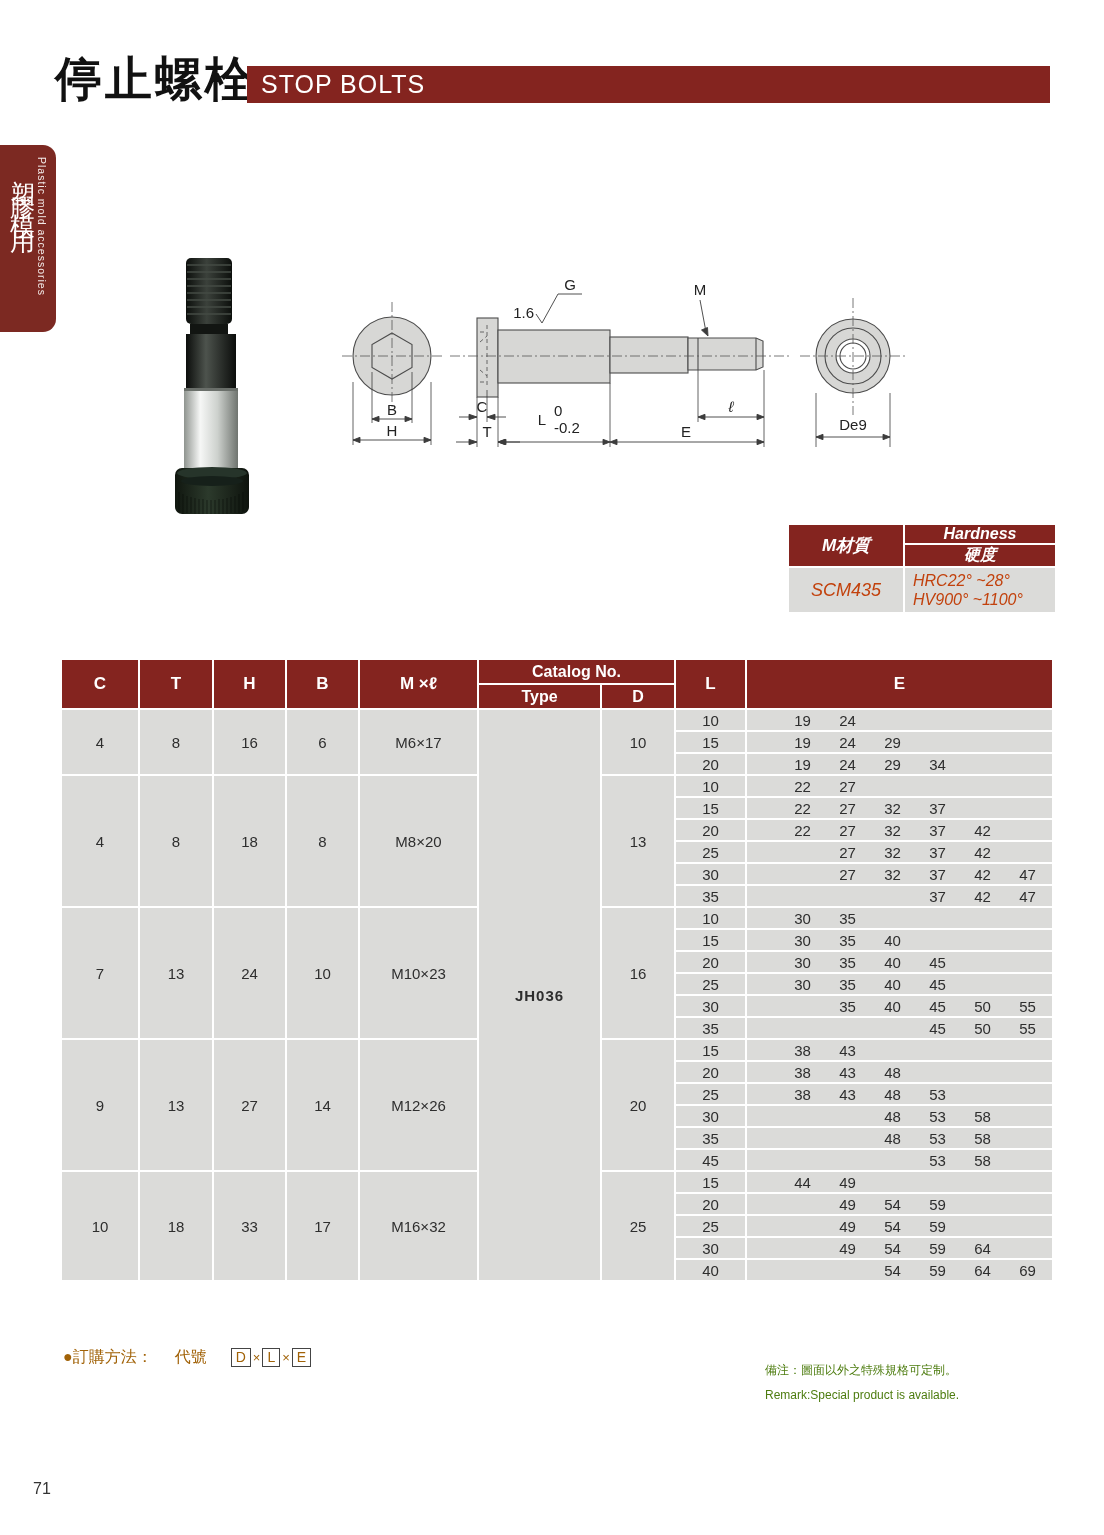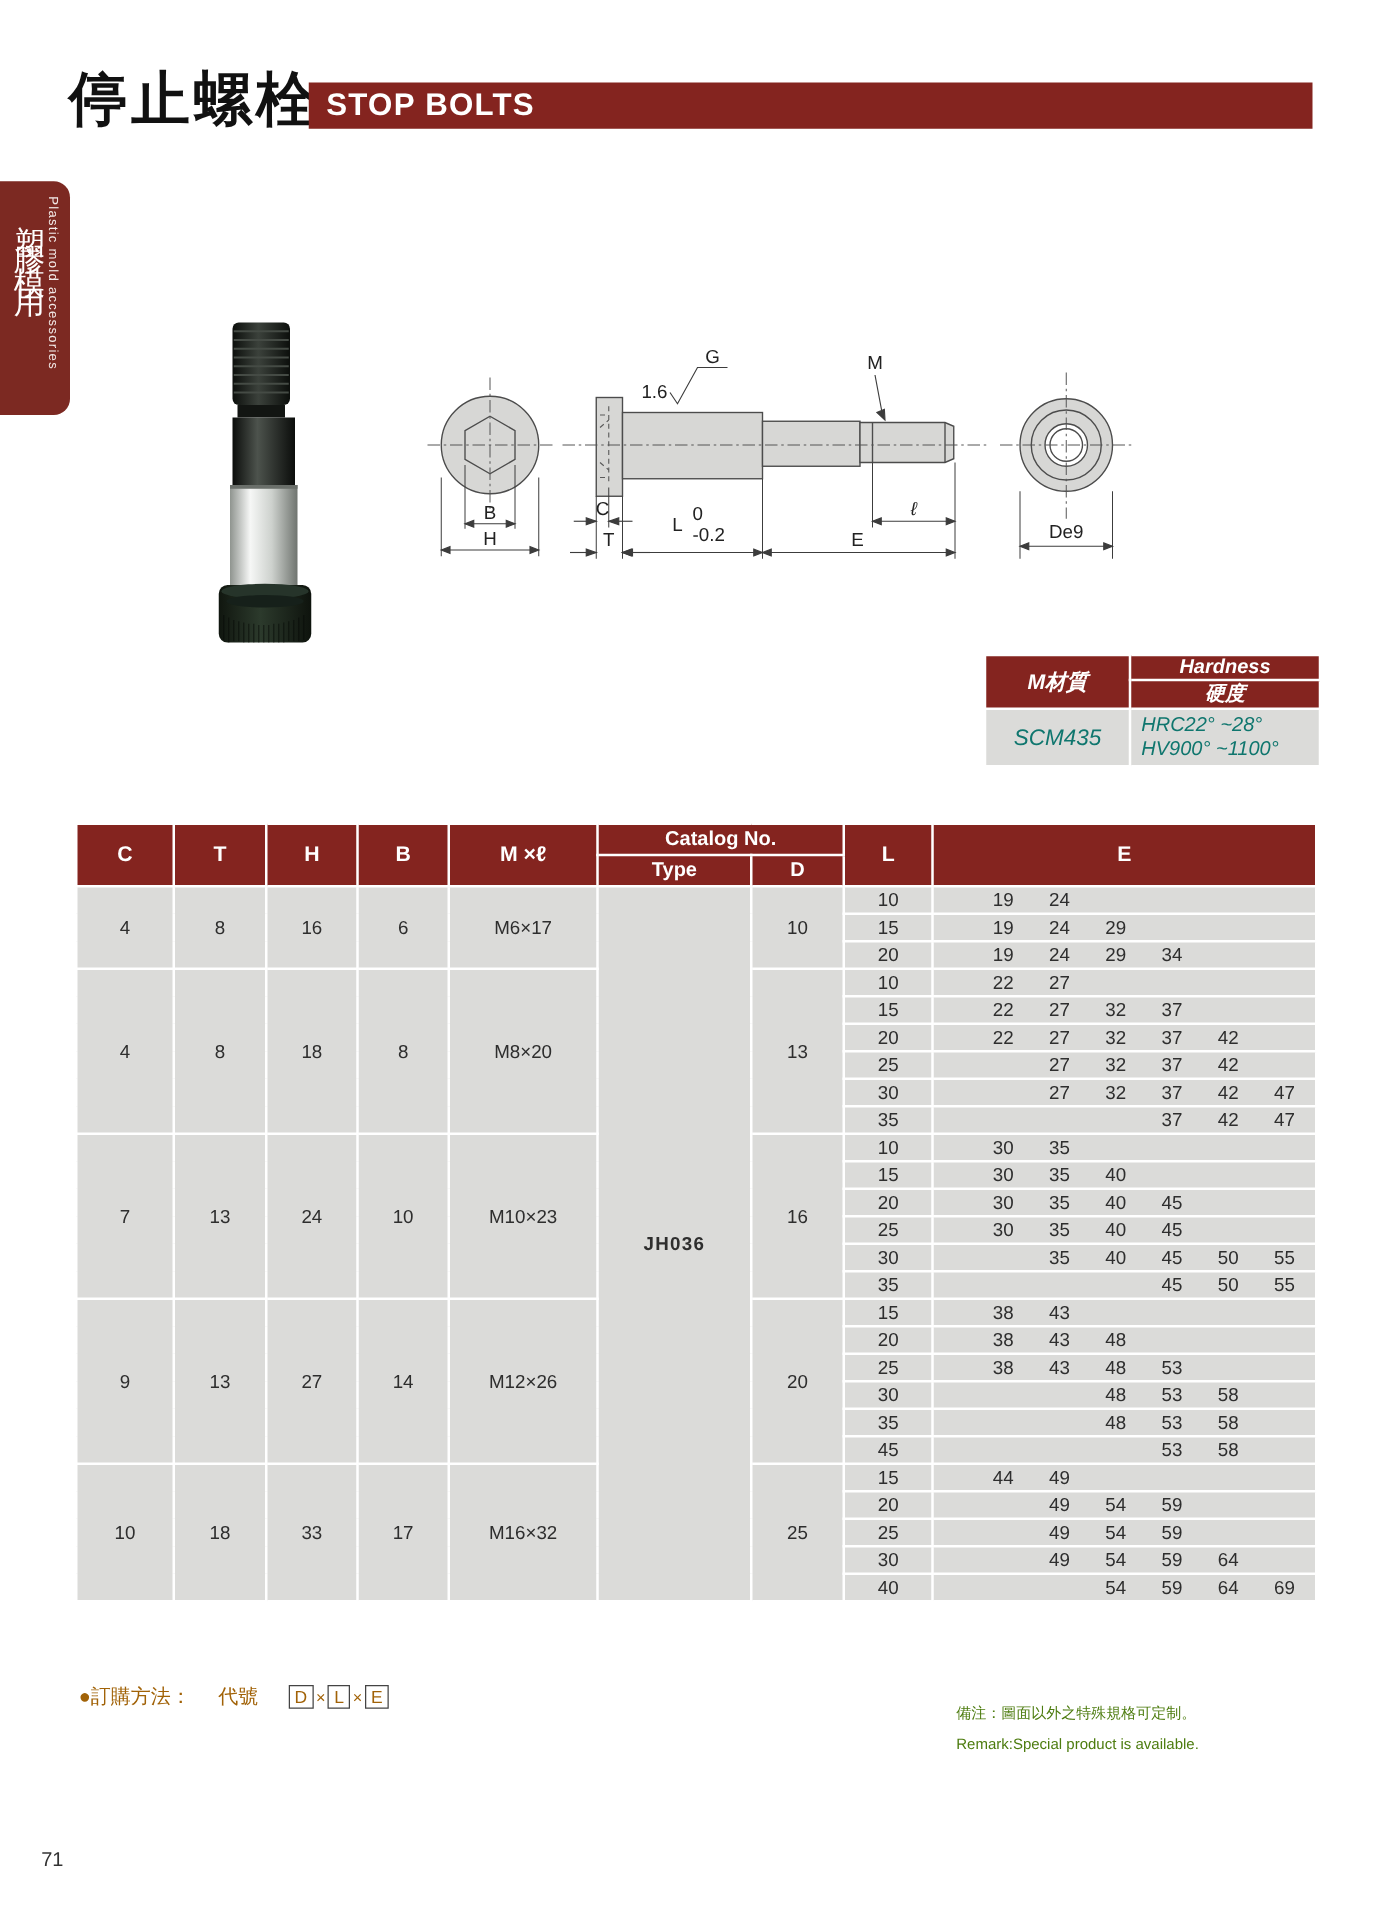--- a/index.html
+++ b/index.html
@@ -4,21 +4,21 @@
 <style>
   * { margin:0; padding:0; box-sizing:border-box; }
   html,body { background:#ffffff; }
   body { font-family:"Liberation Sans", sans-serif; }
   .page { position:relative; width:1104px; height:1535px; background:#fff; overflow:hidden; }
 
   
   .page-title { position:absolute; left:55px; top:48px; font-size:47px; font-weight:900;
                 color:#111; letter-spacing:3px; }
   .title-banner { position:absolute; left:247px; top:66px; width:803px; height:37px;
-                  background:#84241F; color:#fff; font-size:25px; font-weight:bold;
+                  background:#84241F; color:#fff; font-size:25px; font-weight:normal;
                   letter-spacing:1px; line-height:37px; padding-left:14px; }
 
   
   .side-tab { position:absolute; left:0; top:145px; width:56px; height:187px;
               background:#7C2922; border-radius:0 13px 13px 0; }
   .side-tab .cn { position:absolute; left:7px; top:15px; writing-mode:vertical-rl;
                   text-orientation:upright; color:#fff; font-size:25px; font-weight:500;
                   letter-spacing:17px; }
   .side-tab .en { position:absolute; left:36px; top:12px; writing-mode:vertical-rl;
                   color:#f2e9e7; font-size:10.5px; letter-spacing:1px; }
@@ -28,21 +28,21 @@
   .drawing-svg { position:absolute; left:330px; top:270px; }
   .drawing-svg text { font-family:"Liberation Sans", sans-serif; font-size:15px; fill:#222; }
 
   
   .mat-table { position:absolute; left:787px; top:523px; border-collapse:collapse;
                table-layout:fixed;font-style:italic; }
   .mat-table th, .mat-table td { border:2px solid #fff; }
   .mat-table th { background:#84241F; color:#fff; font-weight:bold; }
   .mat-th-main { width:116px; font-size:17px; }
   .mat-th-sub  { width:152px; font-size:16px; font-weight:normal; height:20px; }
-  .mat-table td { background:#DBDBD9; color:#0f766e; }
+  .mat-table td { background:#DBDBD9; color:#c2410c; }
   .mat-cell-material { text-align:center; font-size:18px; }
   .mat-cell-hardness { font-size:16px; padding:3px 0 3px 8px; line-height:19px; }
 
   
   .spec-table { position:absolute; left:60px; top:658px; width:992px; border-collapse:collapse;
                 table-layout:fixed; }
   .spec-table th, .spec-table td { border:2px solid #fff; text-align:center; }
   .spec-table th { background:#84241F; color:#fff; font-weight:bold; font-size:17px; height:25px; }
   .spec-table th.small { font-size:16px; }
   .spec-table td { background:#DBDBD9; color:#2e2e2e; font-size:15px; height:22px; }

